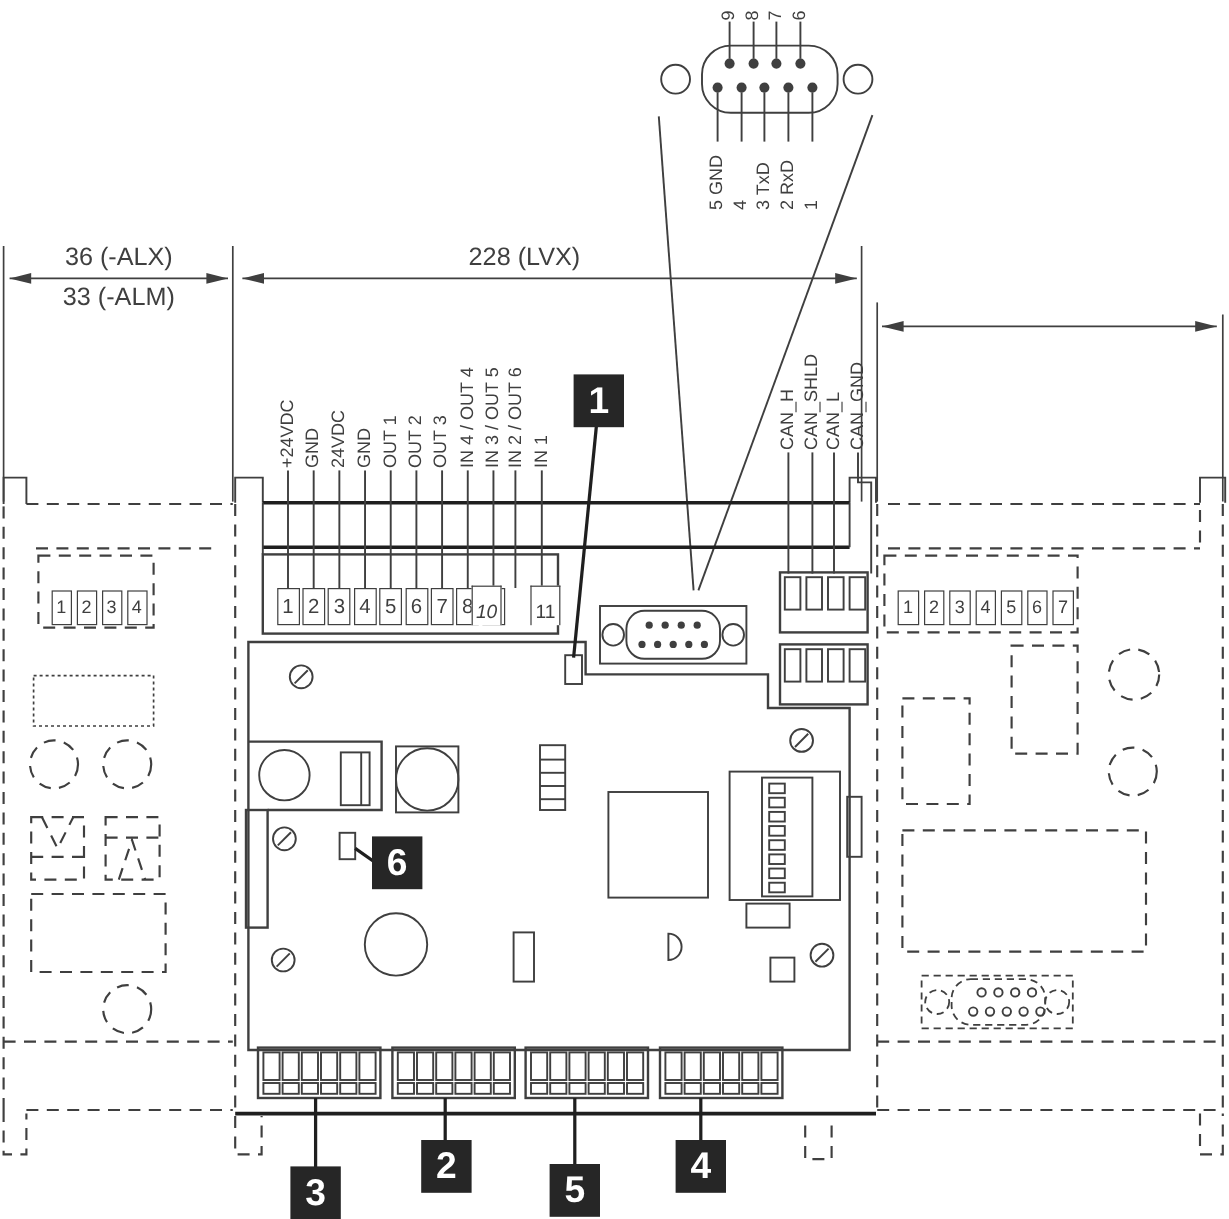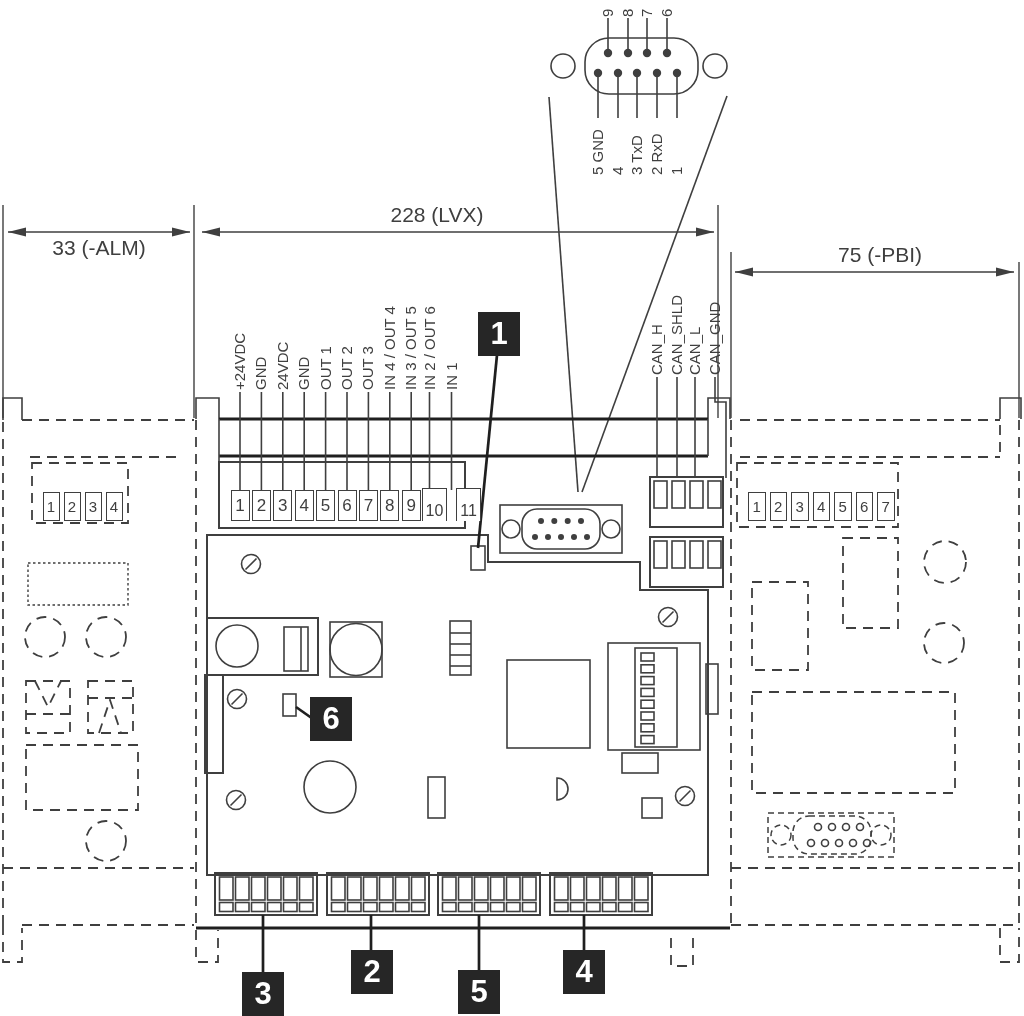--- a/index.html
+++ b/index.html
@@ -337,23 +337,23 @@
   <g class="lead">
     <line x1="497" y1="355" x2="478" y2="548"></line>
     <line x1="296" y1="707" x2="313" y2="719"></line>
     <line x1="263" y1="915" x2="263" y2="975"></line>
     <line x1="371" y1="915" x2="371" y2="952"></line>
     <line x1="479" y1="915" x2="479" y2="972"></line>
     <line x1="584" y1="915" x2="584" y2="952"></line>
   </g>
 </svg>
 
+<div class="dim" style="left:3px;top:203px;width:192px;">36 (-ALX)</div>
 <div class="dim" style="left:3px;top:236px;width:192px;">33 (-ALM)</div>
 <div class="dim" style="left:237px;top:203px;width:400px;">228 (LVX)</div>
-<div class="dim" style="left:780px;top:243px;width:200px;">75 (-PBI)</div>
 
 <div id="pinTopLabels">
       <div class="vlabel" style="left: 598px; top: 0px; height: 17px;">9</div>
       <div class="vlabel" style="left: 618px; top: 0px; height: 17px;">8</div>
       <div class="vlabel" style="left: 637px; top: 0px; height: 17px;">7</div>
       <div class="vlabel" style="left: 657px; top: 0px; height: 17px;">6</div>
     </div>
 <div id="pinBotLabels">
       <div class="vlabel" style="left: 588px; top: 117px; height: 58px;">5 GND</div>
       <div class="vlabel" style="left: 608px; top: 117px; height: 58px;">4</div>
@@ -383,22 +383,22 @@
 <div id="termNums">
       <div class="numbox" style="left: 230.5px; top: 490px; width: 19px; height: 31px;">1</div>
       <div class="numbox" style="left: 251.9px; top: 490px; width: 19px; height: 31px;">2</div>
       <div class="numbox" style="left: 273.3px; top: 490px; width: 19px; height: 31px;">3</div>
       <div class="numbox" style="left: 294.7px; top: 490px; width: 19px; height: 31px;">4</div>
       <div class="numbox" style="left: 316.1px; top: 490px; width: 19px; height: 31px;">5</div>
       <div class="numbox" style="left: 337.5px; top: 490px; width: 19px; height: 31px;">6</div>
       <div class="numbox" style="left: 358.9px; top: 490px; width: 19px; height: 31px;">7</div>
       <div class="numbox" style="left: 380.3px; top: 490px; width: 19px; height: 31px;">8</div>
       <div class="numbox" style="left: 401.7px; top: 490px; width: 19px; height: 31px;">9</div>
-      <div class="numbox open" style="left: 422px; top: 488px; width: 25px; height: 33px;">10</div>
-      <div class="numbox open" style="left: 456px; top: 488px; width: 25px; height: 33px;">11</div>
+      <div class="numbox open" style="left: 393px; top: 488px; width: 25px; height: 33px; font-style: italic;">10</div>
+      <div class="numbox open" style="left: 442px; top: 488px; width: 25px; height: 33px;">11</div>
     </div>
 <div id="leftNums">
       <div class="modbox" style="left: 42.5px; top: 492px; width: 17px; height: 29px;">1</div>
       <div class="modbox" style="left: 63.5px; top: 492px; width: 17px; height: 29px;">2</div>
       <div class="modbox" style="left: 84.5px; top: 492px; width: 17px; height: 29px;">3</div>
       <div class="modbox" style="left: 105.5px; top: 492px; width: 17px; height: 29px;">4</div>
     </div>
 <div id="rightNums">
       <div class="modbox" style="left: 748px; top: 492px; width: 17.5px; height: 29px;">1</div>
       <div class="modbox" style="left: 769.5px; top: 492px; width: 17.5px; height: 29px;">2</div>

